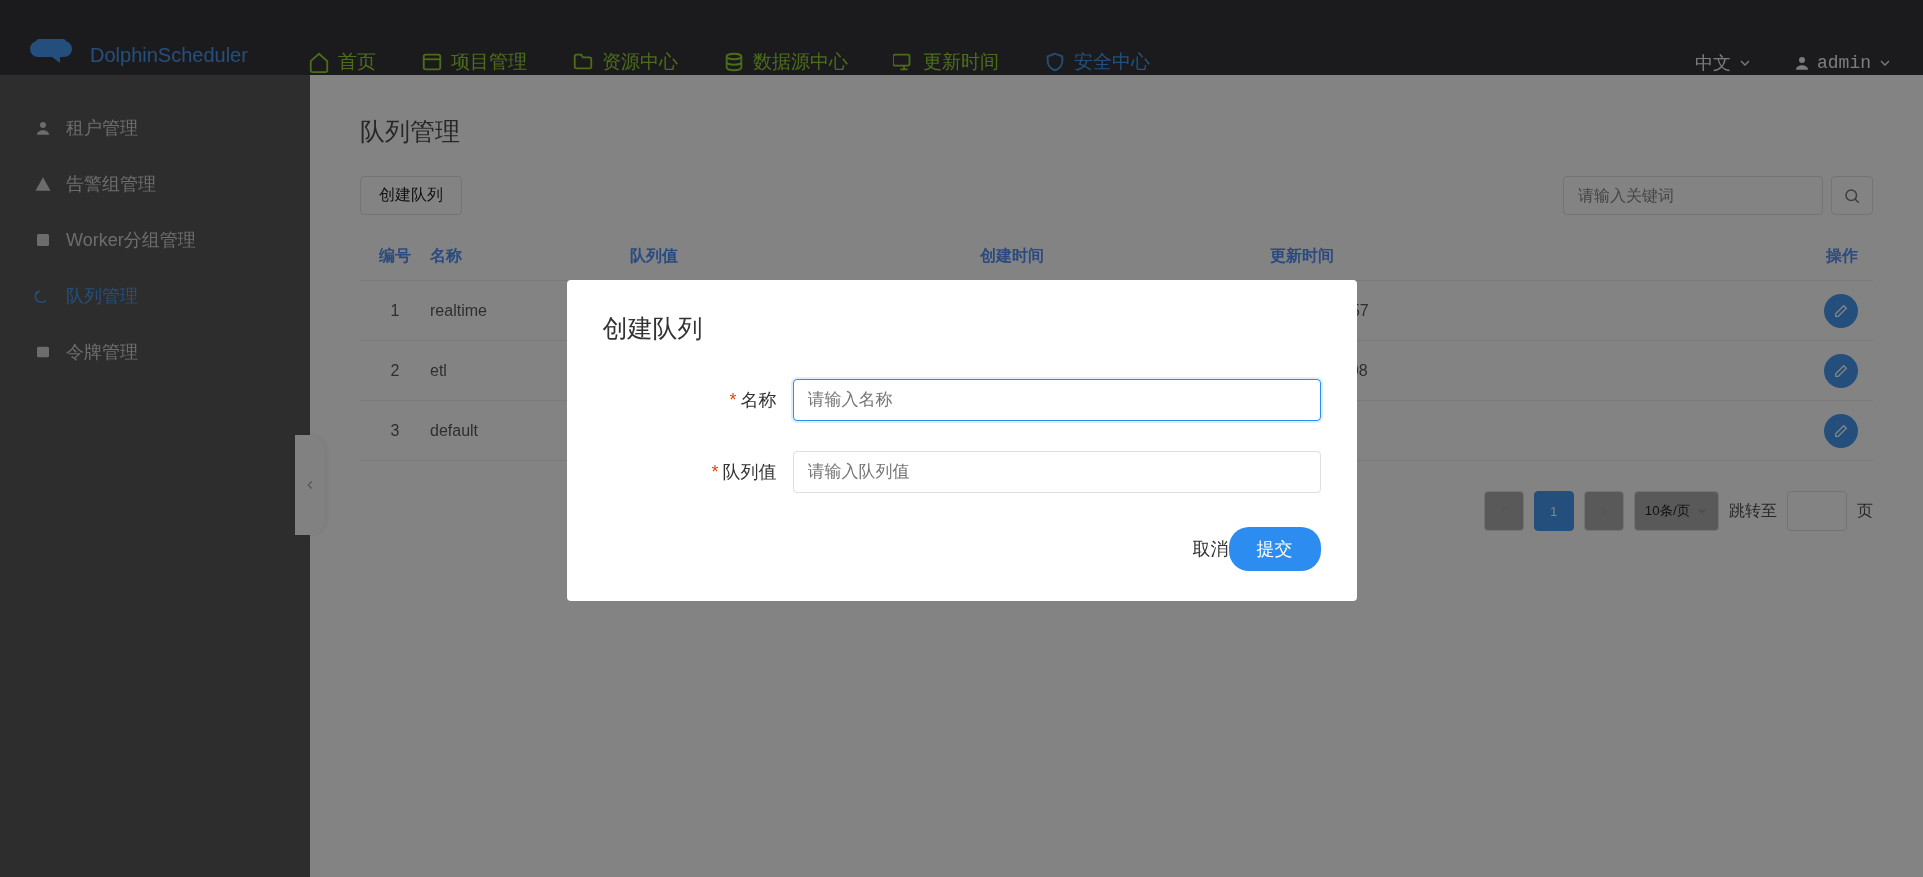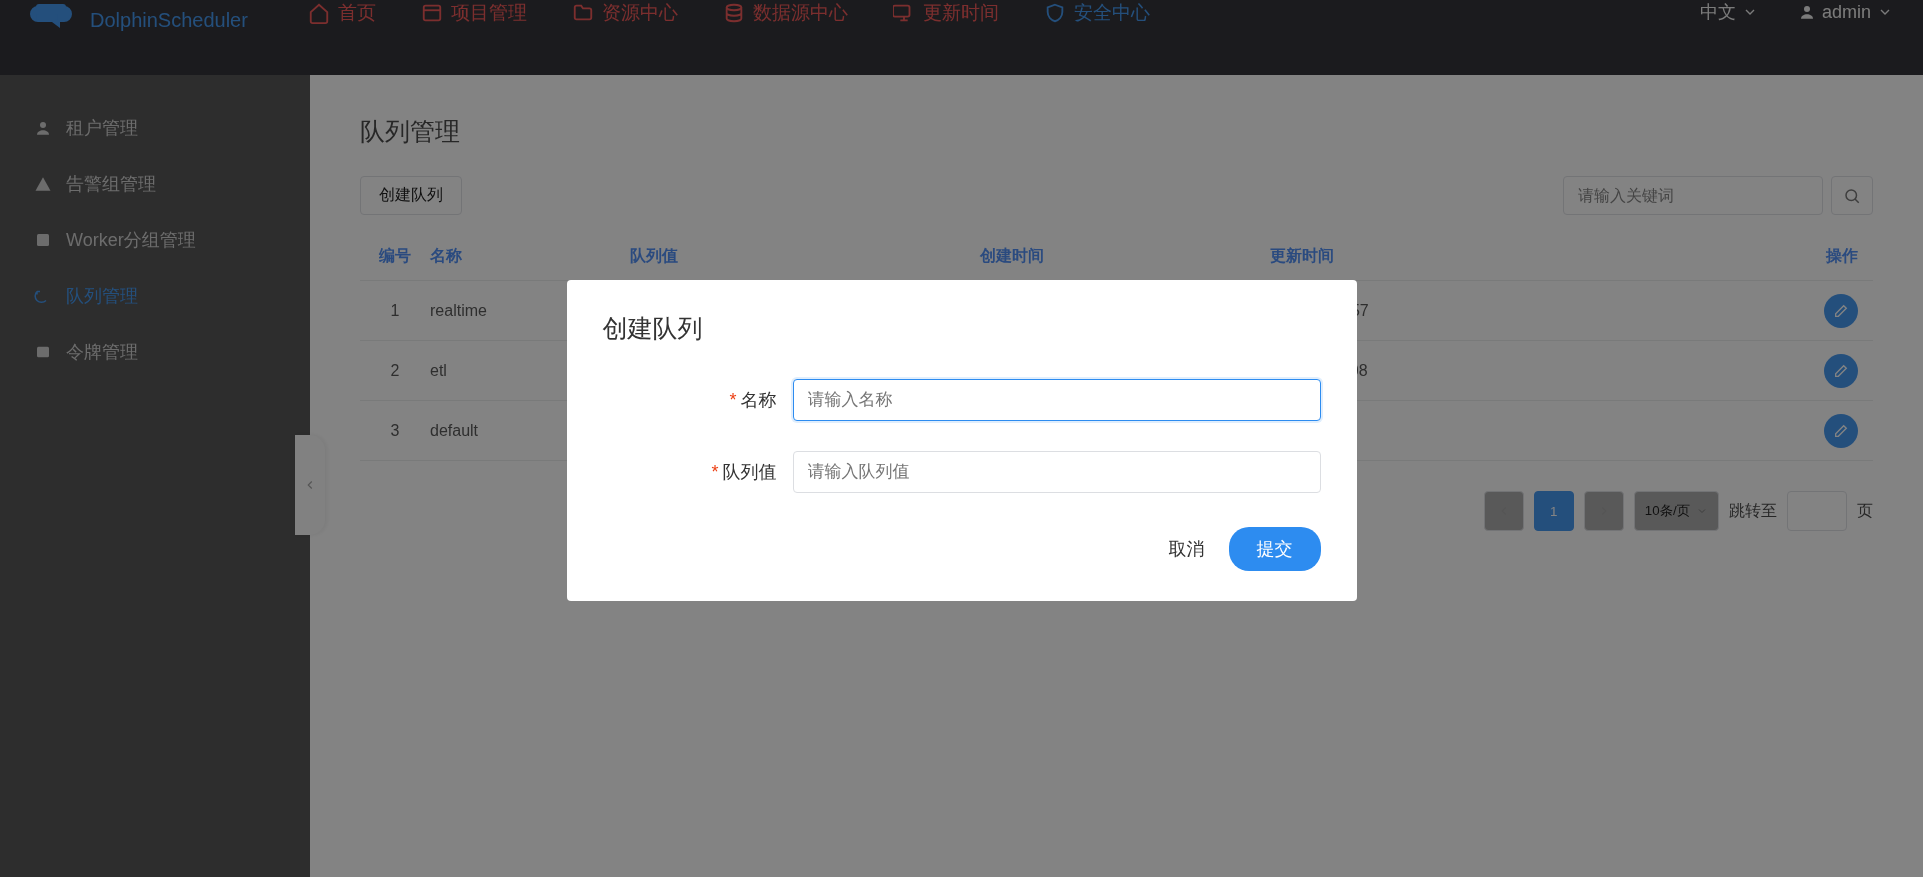--- a/index.html
+++ b/index.html
@@ -9,44 +9,44 @@
   color: #333;
   width: 1923px;
   height: 877px;
   overflow: hidden;
   position: relative;
 }
 .topnav {
   height: 75px;
   background: #1a1a1f;
   display: flex;
-  align-items: flex-start;
+  align-items: flex-end;
   padding: 0 30px;
   color: #ccc;
 }
 .logo {
   display: flex;
   align-items: center;
   gap: 10px;
   color: #2d8cf0;
   font-size: 20px;
   margin-right: 60px;
 }
 .logo-icon { width: 50px; height: 40px; }
 .nav-items { display: flex; gap: 45px; flex: 1; }
 .nav-item {
   display: flex;
   align-items: center;
   gap: 8px;
-  color: #ef4444;
+  color: #84cc16;
   font-size: 19px;
   cursor: pointer;
 }
 .nav-item.active { color: #2d8cf0; }
-.nav-right { display: flex; gap: 40px; align-items: center; font-size: 18px; }
+.nav-right { display: flex; gap: 40px; align-items: center; font-size: 18px; font-family: Liberation Mono, monospace; }
 .nav-right-item { display: flex; align-items: center; gap: 6px; cursor: pointer; color: #eee;}
 .layout { display: flex; height: calc(100% - 75px); }
 .sidebar {
   width: 310px;
   background: #404040;
   padding-top: 25px;
   position: relative;
 }
 .sidebar-item {
   display: flex;
@@ -178,21 +178,21 @@
 }
 .req { color: #ed4014; margin-right: 4px; }
 .form-input {
   flex: 1;
   border: 1px solid #dcdee2;
   border-radius: 4px;
   padding: 10px 14px;
   font-size: 17px;
 }
 .form-input.focused { border-color: #2d8cf0; box-shadow: 0 0 0 2px rgba(45,140,240,0.15); }
-.modal-footer { display: flex; justify-content: flex-end; gap: 24px; align-items: center; margin-top: 34px; }
+.modal-footer { display: flex; justify-content: flex-end; align-items: center; margin-top: 34px; }
 .cancel-btn { font-size: 18px; cursor: pointer; color:#333; background:none; border:none;}
 .submit-btn {
   background: #2d8cf0;
   color: #fff;
   border: none;
   border-radius: 20px;
   padding: 10px 28px;
   font-size: 18px;
   cursor: pointer;
 }

